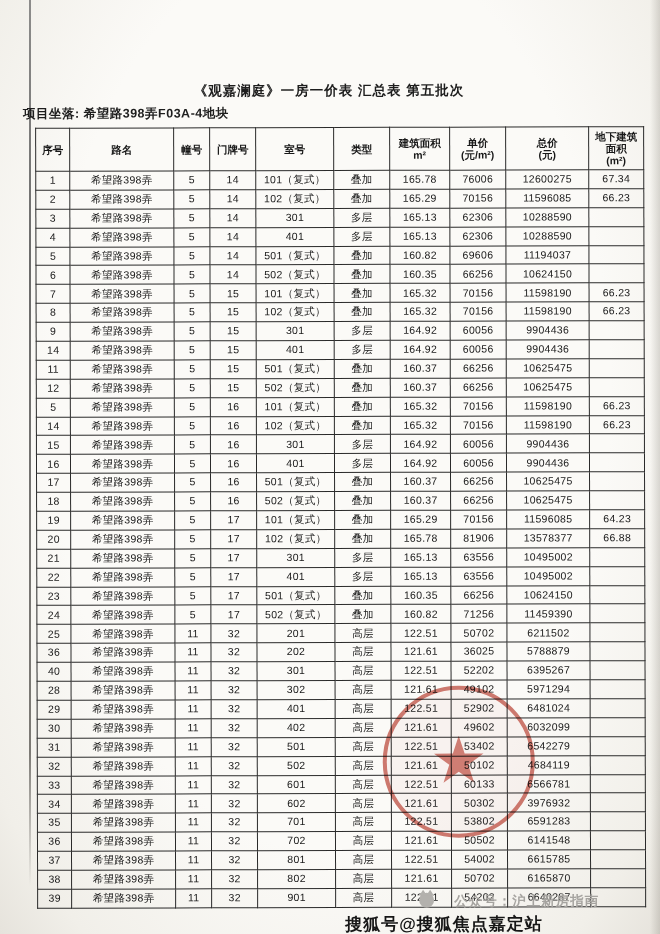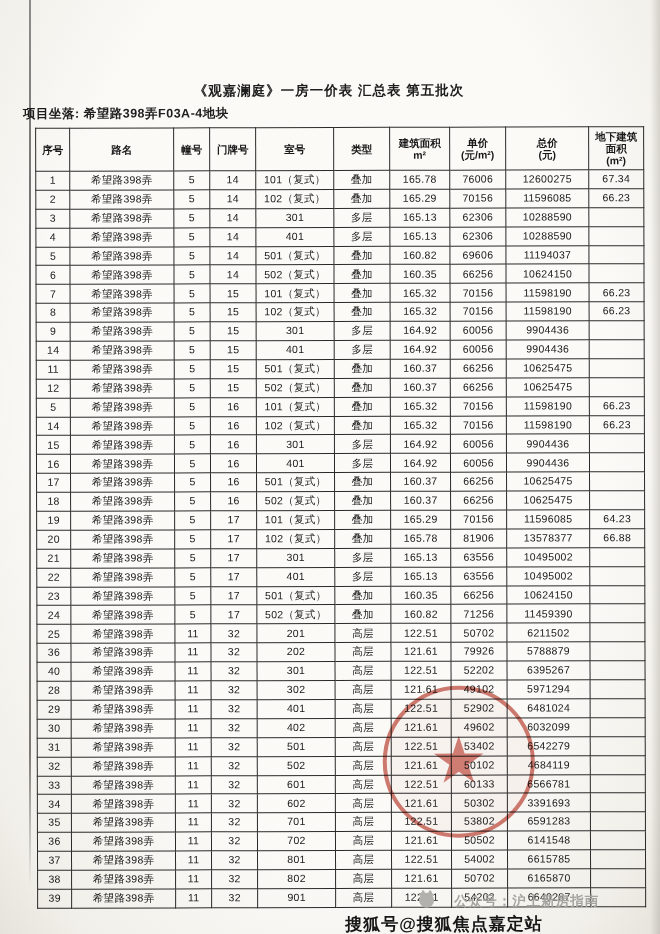--- a/index.html
+++ b/index.html
@@ -417,21 +417,21 @@
             <td></td>
           </tr>
           <tr>
             <td>36</td>
             <td>希望路398弄</td>
             <td>11</td>
             <td>32</td>
             <td>202</td>
             <td>高层</td>
             <td>121.61</td>
-            <td>79926</td>
+            <td>36025</td>
             <td>5788879</td>
             <td></td>
           </tr>
           <tr>
             <td>40</td>
             <td>希望路398弄</td>
             <td>11</td>
             <td>32</td>
             <td>301</td>
             <td>高层</td>
@@ -514,21 +514,21 @@
           </tr>
           <tr>
             <td>34</td>
             <td>希望路398弄</td>
             <td>11</td>
             <td>32</td>
             <td>602</td>
             <td>高层</td>
             <td>121.61</td>
             <td>50302</td>
-            <td>3391693</td>
+            <td>3976932</td>
             <td></td>
           </tr>
           <tr>
             <td>35</td>
             <td>希望路398弄</td>
             <td>11</td>
             <td>32</td>
             <td>701</td>
             <td>高层</td>
             <td>122.51</td>

